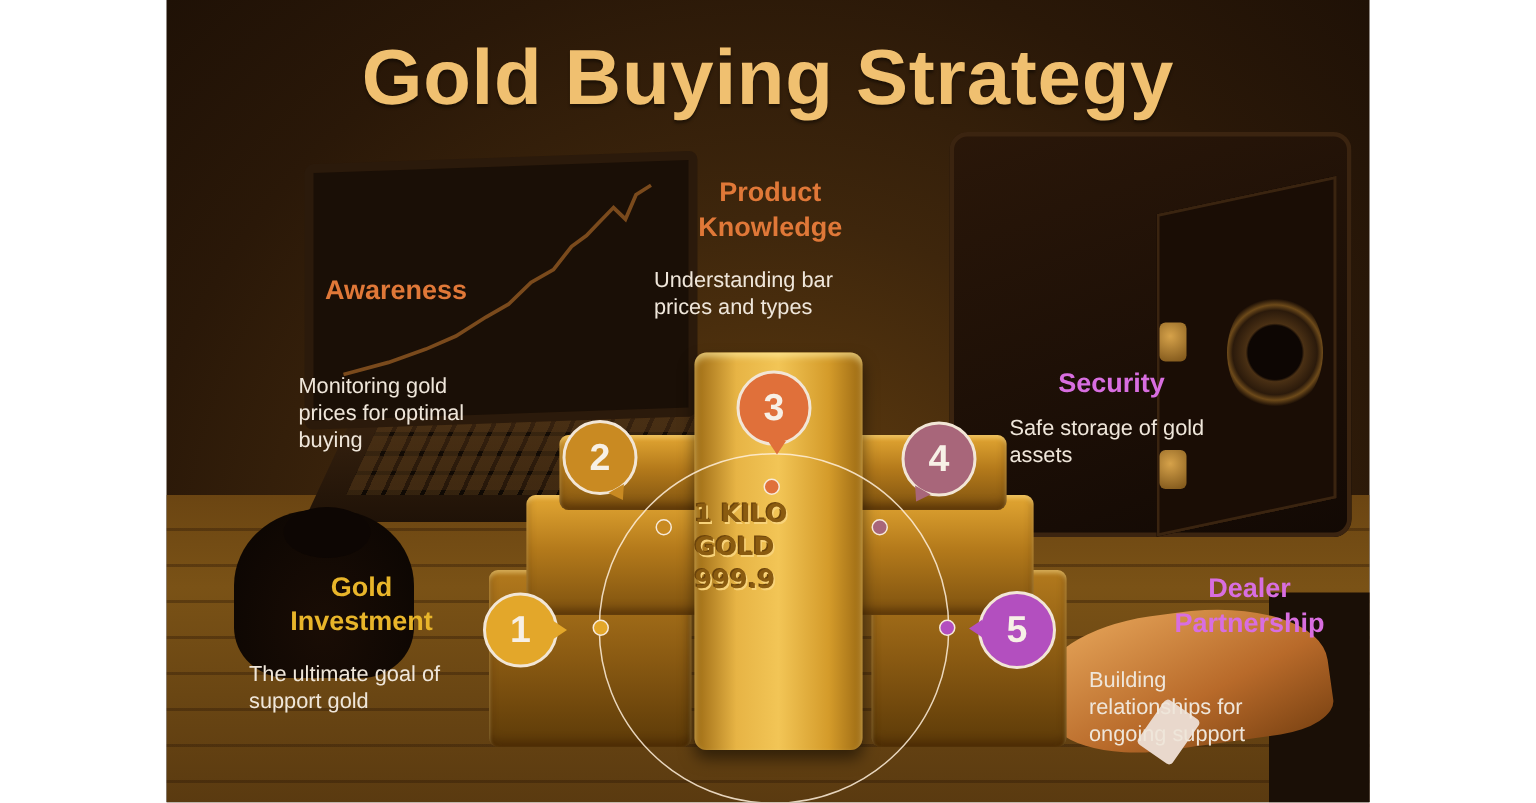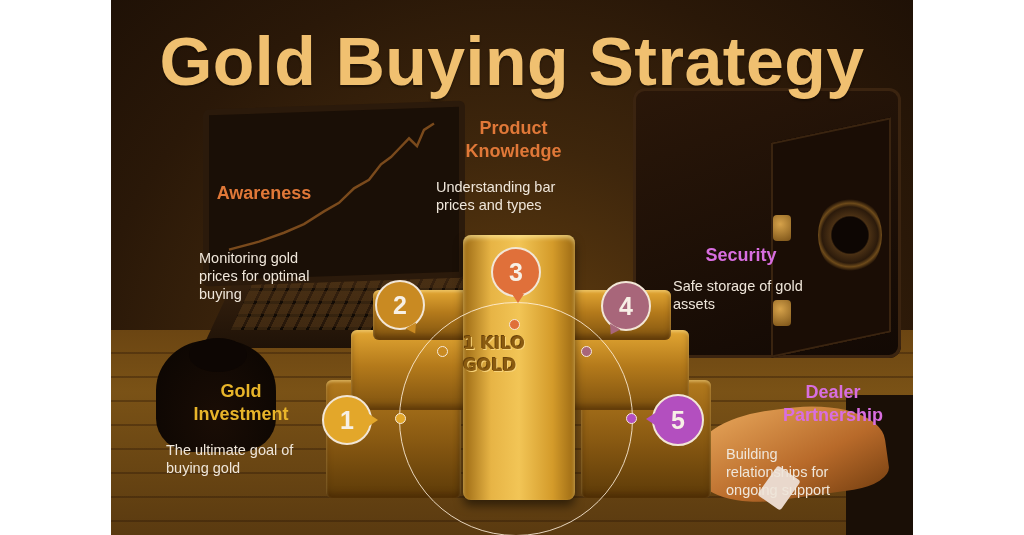--- a/index.html
+++ b/index.html
@@ -3,21 +3,21 @@
   <meta charset="utf-8">
   <style>
     html, body { margin:0; padding:0; }
     body { width:1024px; height:535px; background:#ffffff; position:relative; overflow:hidden; font-family:"Liberation Sans", sans-serif; }
     .canvas { position:absolute; left:111px; top:0; width:802px; height:535px; overflow:hidden;
       background: radial-gradient(ellipse at 50% 75%, #6a4310 0%, #3e260c 45%, #2a1808 75%, #1f1106 100%); }
     .tabletop { position:absolute; left:0; top:330px; width:802px; height:205px;
       background: linear-gradient(180deg, #6b4512 0%, #7a5216 30%, #5a3a10 100%); }
     .tabletop::after { content:""; position:absolute; left:0; top:0; right:0; bottom:0;
       background: repeating-linear-gradient(180deg, rgba(0,0,0,0) 0 22px, rgba(40,20,5,0.35) 22px 24px); }
-    .title { position:absolute; left:0; width:802px; top:22px; text-align:center; font-weight:bold; font-size:68px;
+    .title { position:absolute; left:0; width:802px; top:22px; text-align:center; font-weight:bold; font-size:52px;
       color:#f0c070; letter-spacing:0.5px; font-family:"Liberation Sans", sans-serif; text-shadow:0 2px 2px rgba(0,0,0,0.4); }
 
     
     .laptop-screen { position:absolute; left:92px; top:105px; width:250px; height:165px; background:#1a0f06; border:6px solid #2b1a0b;
       border-radius:6px; transform:skewY(-2deg); }
     .laptop-screen svg { position:absolute; left:0; top:0; }
     .laptop-base { position:absolute; left:110px; top:268px; width:300px; height:80px; background:linear-gradient(180deg,#3a2410,#1f1207);
       transform:skewX(-25deg); border-radius:4px; }
     .keys { position:absolute; left:20px; top:10px; right:30px; bottom:18px;
       background: repeating-linear-gradient(90deg, rgba(90,60,25,0.5) 0 10px, transparent 10px 13px),
@@ -99,40 +99,41 @@
 
   <div class="bar dark" style="left:215px;top:380px;width:135px;height:118px;"></div>
   <div class="bar dark" style="left:470px;top:380px;width:130px;height:118px;"></div>
   <div class="bar" style="left:240px;top:330px;width:130px;height:80px;"></div>
   <div class="bar" style="left:450px;top:330px;width:128px;height:80px;"></div>
   <div class="bar" style="left:262px;top:290px;width:110px;height:50px;"></div>
   <div class="bar" style="left:450px;top:290px;width:110px;height:50px;"></div>
   <div class="bar-main"></div>
   <div class="bar-engraving" style="top:333px;">1 KILO</div>
   <div class="bar-engraving" style="top:355px;">GOLD</div>
+  <div class="bar-engraving" style="top:377px;">999.9</div>
 
   <div class="ring"></div>
   <div class="dot" style="left:284px;top:413px;background:#e3a72a;"></div>
   <div class="dot" style="left:326px;top:346px;background:#c98a22;"></div>
   <div class="dot" style="left:398px;top:319px;background:#e0703a;"></div>
   <div class="dot" style="left:470px;top:346px;background:#a8667a;"></div>
   <div class="dot" style="left:515px;top:413px;background:#b34fbf;"></div>
 
   <div class="title">Gold Buying Strategy</div>
 
   <div class="bubble tail-right" style="left:211px;top:395px;background:#e3a72a;--bc:#e3a72a;">
     <span>1</span>
   </div>
   <div class="label" style="left:60px;width:140px;top:380px;color:#e8b52a;">
     <div>Gold</div>
     <div>Investment</div>
   </div>
   <div class="desc" style="left:55px;width:160px;top:441px;">
     <div>The ultimate goal of</div>
-    <div>buying gold</div>
+    <div>support gold</div>
   </div>
 
   <div class="bubble tail-downright" style="left:264px;top:280px;background:#c98a22;--bc:#c98a22;">
     <span>2</span>
   </div>
   <div class="label" style="left:88px;width:130px;top:182px;color:#e07838;">
     <div>Awareness</div>
   </div>
   <div class="desc" style="left:88px;width:135px;top:249px;">
     <div>Monitoring gold</div>

